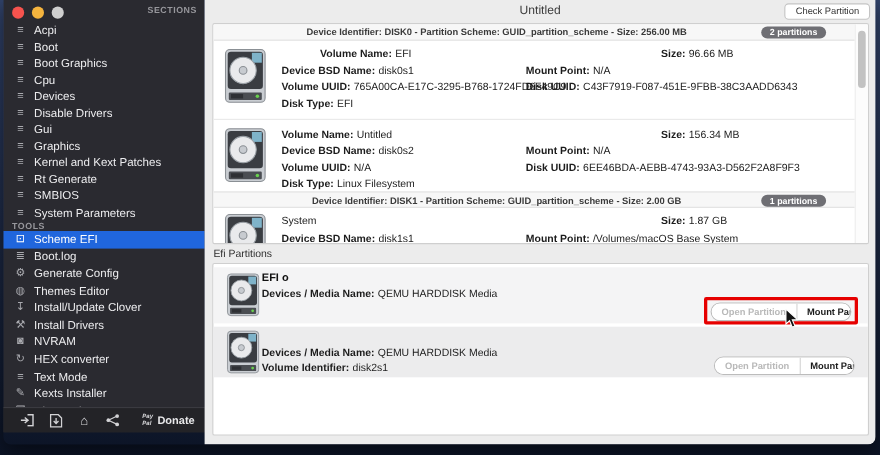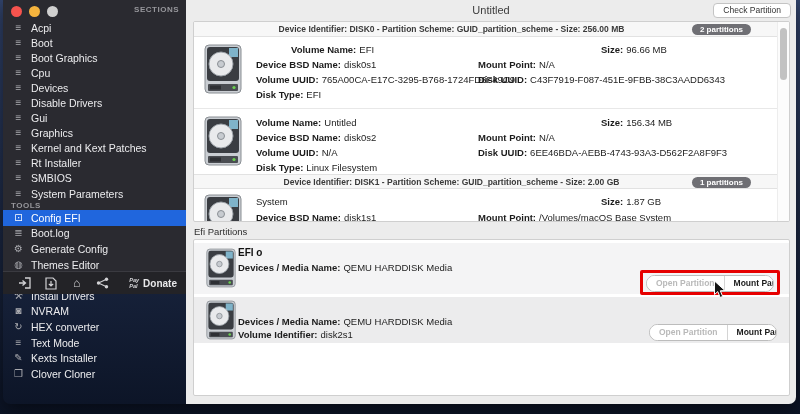--- a/index.html
+++ b/index.html
@@ -4,21 +4,21 @@
 <style>
   * { margin:0; padding:0; box-sizing:border-box; }
   html,body { width:800px; height:414px; overflow:hidden; }
   body { font-family:"Liberation Sans","DejaVu Sans",sans-serif; }
   .screen { position:relative; width:800px; height:414px;
             background:linear-gradient(180deg,#31436b 0%,#1b2742 55%,#0c1426 100%); }
   .window { position:absolute; left:3px; top:0; width:793px; height:404px;
             border-radius:0 0 7px 7px; overflow:hidden; box-shadow:0 6px 18px rgba(0,0,0,.5); }
 
   
-  .sidebar { position:absolute; left:0; top:0; width:183px; height:294px;
+  .sidebar { position:absolute; left:0; top:0; width:183px; height:393px;
              background:#2a2a30; color:#e8e8e8; }
   .tlights { position:absolute; left:8px; top:6px; display:flex; gap:7px; }
   .tl { width:11px; height:11px; border-radius:50%; }
   .tl.r { background:#f6534e; } .tl.y { background:#f5b43e; } .tl.g { background:#cfcfcf; }
   .side-hdr { position:absolute; right:7px; font-size:8px; font-weight:bold; letter-spacing:.5px;
               color:#97979c; }
   .hdr-sections { top:5px; }
   .hdr-tools { position:absolute; left:8px; top:201px; font-size:8px; font-weight:bold;
                letter-spacing:.5px; color:#97979c; }
   .s-list { position:absolute; left:0; top:20px; width:183px; }
@@ -140,38 +140,38 @@
       <div class="s-item">
             <span class="s-ico">≡</span>
             <span class="s-lbl">Graphics</span>
           </div>
       <div class="s-item">
             <span class="s-ico">≡</span>
             <span class="s-lbl">Kernel and Kext Patches</span>
           </div>
       <div class="s-item">
             <span class="s-ico">≡</span>
-            <span class="s-lbl">Rt Installer</span>
+            <span class="s-lbl">Rt Generate</span>
           </div>
       <div class="s-item">
             <span class="s-ico">≡</span>
             <span class="s-lbl">SMBIOS</span>
           </div>
       <div class="s-item">
             <span class="s-ico">≡</span>
             <span class="s-lbl">System Parameters</span>
           </div>
     </div>
 
     <div class="hdr-tools">TOOLS</div>
 
     <div class="t-list">
       <div class="s-item sel">
             <span class="s-ico">⊡</span>
-            <span class="s-lbl">Config EFI</span>
+            <span class="s-lbl">Scheme EFI</span>
           </div>
       <div class="s-item">
             <span class="s-ico">≣</span>
             <span class="s-lbl">Boot.log</span>
           </div>
       <div class="s-item">
             <span class="s-ico">⚙</span>
             <span class="s-lbl">Generate Config</span>
           </div>
       <div class="s-item">

